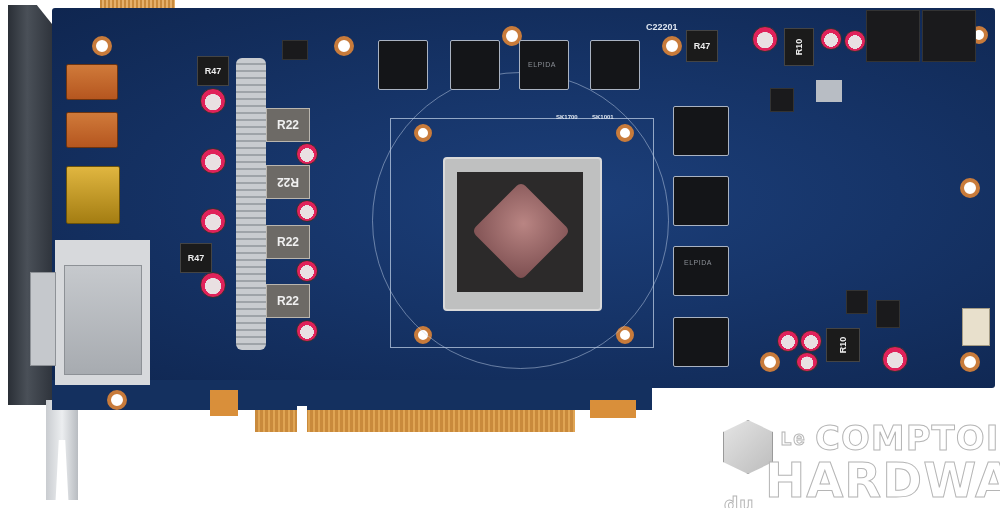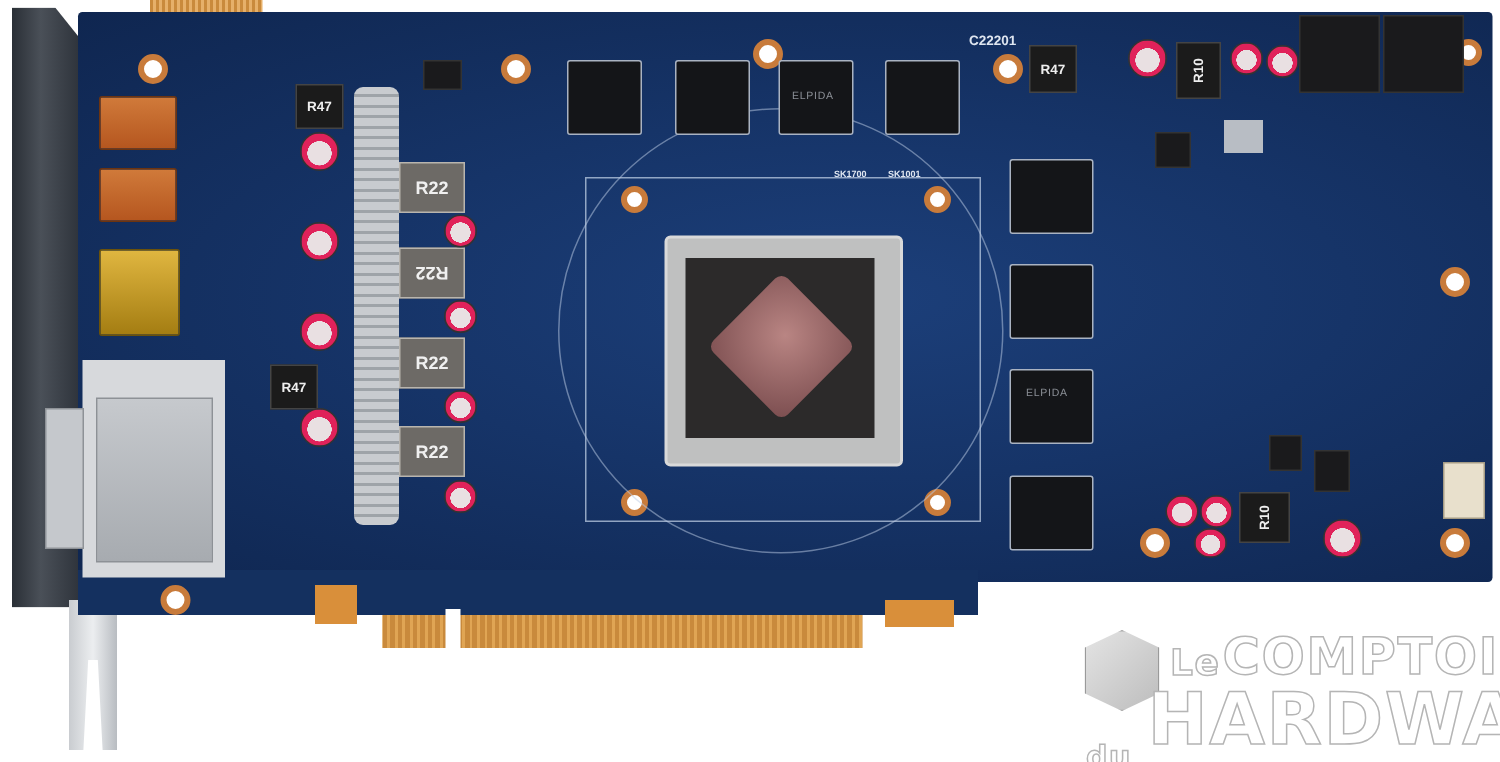--- a/index.html
+++ b/index.html
@@ -153,16 +153,16 @@
 <span class="silk" style="left:556px;top:114px;font-size:6px;">SK1700</span>
 <span class="silk" style="left:592px;top:114px;font-size:6px;">SK1001</span>
 
 <div class="abs pwr" style="left:282px;top:40px;width:24px;height:18px;"></div>
 <div class="abs pwr" style="left:770px;top:88px;width:22px;height:22px;"></div>
 <div class="abs pwr" style="left:846px;top:290px;width:20px;height:22px;"></div>
 <div class="abs pwr" style="left:876px;top:300px;width:22px;height:26px;"></div>
 <div class="abs" style="left:816px;top:80px;width:26px;height:22px;background:#b8bdc4;"></div>
 
 <div class="abs wm-cube"></div>
-<span class="wm" style="left:780px;top:428px;font-size:24px;">Le</span>
+<span class="wm" style="left:780px;top:428px;font-size:20px;font-family:Liberation Mono, monospace;">Le</span>
 <span class="wm" style="left:815px;top:418px;font-size:34px;">COMPTOIR</span>
 <span class="wm" style="left:724px;top:492px;font-size:20px;">du</span>
 <span class="wm" style="left:765px;top:452px;font-size:48px;line-height:56px;">HARDWARE</span>
 
 </body></html>

